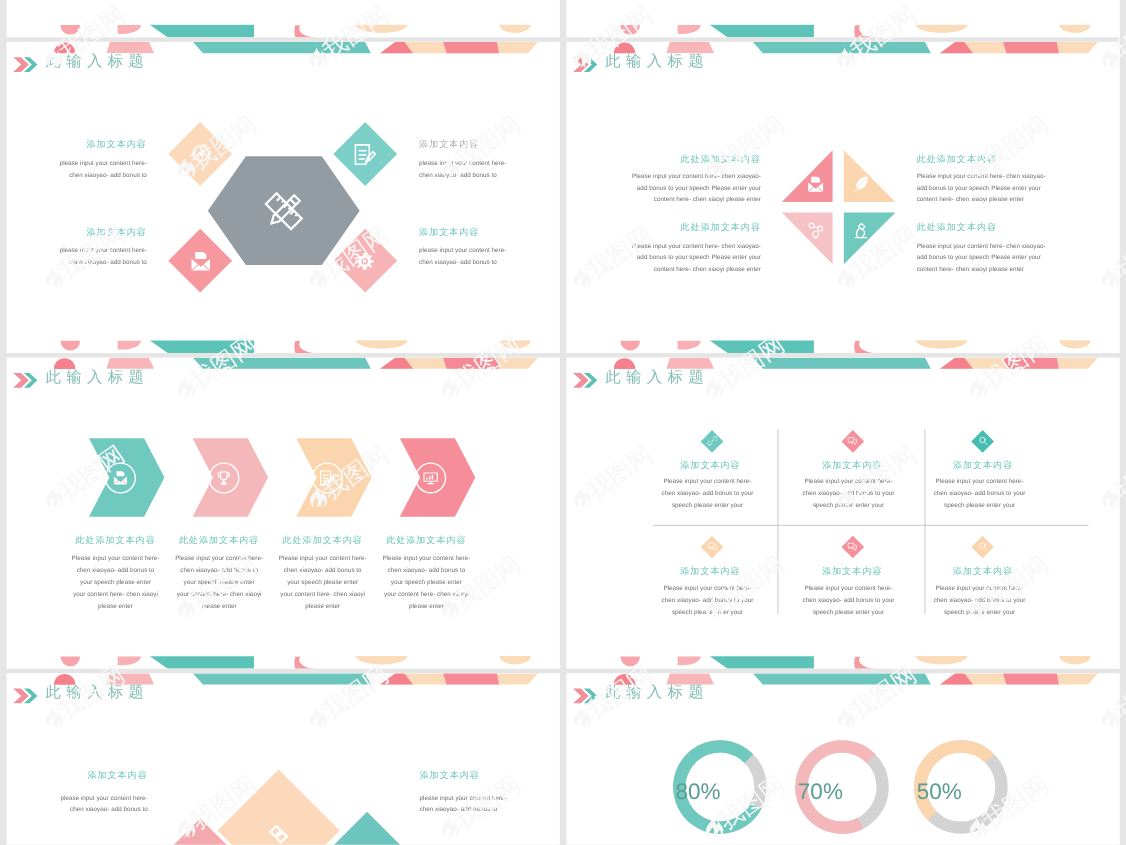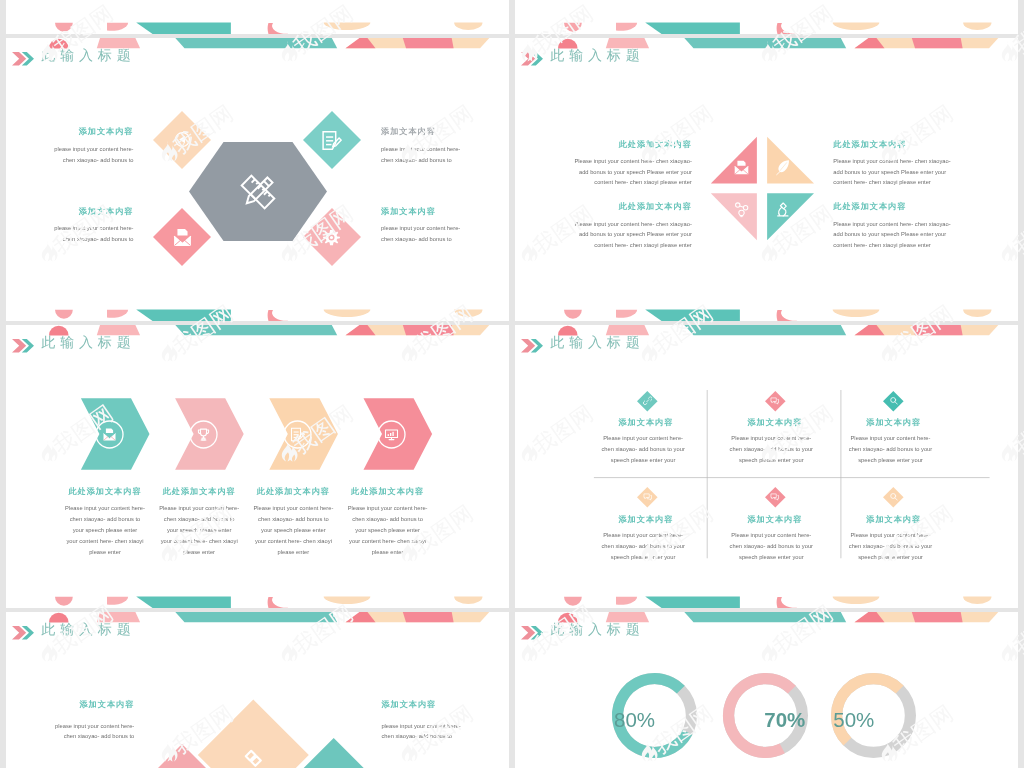--- a/index.html
+++ b/index.html
@@ -8,21 +8,21 @@
        font-family:"Liberation Sans",sans-serif;}
   .sheet{position:absolute;left:0;top:0;width:1024px;height:768px;overflow:hidden;}
   .slide{position:absolute;background:#fff;overflow:hidden;}
   .band{position:absolute;left:0;width:503px;height:11px;display:block;}
   .band.top{top:0;}
   .band.bot{bottom:0;height:12px;}
   .title-row{position:absolute;left:7px;top:14.3px;height:14px;}
   .chev{position:absolute;left:0;top:0;display:block;overflow:visible;}
   .ttl{position:absolute;left:28.3px;top:-4.3px;font-size:14px;letter-spacing:4.85px;
        color:#83bdb5;font-weight:500;white-space:nowrap;line-height:1;}
-  .head{position:absolute;font-size:8.2px;font-weight:bold;letter-spacing:.95px;
+  .head{position:absolute;font-size:8.2px;font-weight:normal;letter-spacing:.95px;
         white-space:nowrap;line-height:1;}
   .body{position:absolute;font-size:5.76px;color:#6e6e6e;line-height:10.5px;white-space:pre-line;}
   .bl3{line-height:11.1px;white-space:pre-line;}
   .pctlabel{position:absolute;font-size:20.5px;color:#5b9c95;line-height:23px;font-weight:300;}
   .tc{color:#68c4ba;}
   .gc{color:#a5aaae;}
   .shape{position:absolute;display:block;overflow:visible;}
   .icon{position:absolute;display:block;}
 </style>
 </head>
@@ -499,21 +499,21 @@
       </div>
 <svg class="shape" style="left:96.5px;top:61.0px;width:85.0px;height:85.0px" viewBox="0 0 85.0 85.0">
         <circle cx="42.5" cy="42.5" r="36.90" fill="none" stroke="#d3d3d3" stroke-width="11.20"></circle>
         <circle cx="42.5" cy="42.5" r="36.90" fill="none" stroke="#6fc9bf" stroke-width="11.20" stroke-dasharray="185.48 47.37" transform="rotate(27.00 42.5 42.5)"></circle>
       </svg>
       <div class="pctlabel" style="left:99.0px;top:95.5px;width:80px;">80%</div>
       <svg class="shape" style="left:207.8px;top:61.0px;width:85.0px;height:85.0px" viewBox="0 0 85.0 85.0">
         <circle cx="42.5" cy="42.5" r="36.90" fill="none" stroke="#d3d3d3" stroke-width="11.20"></circle>
         <circle cx="42.5" cy="42.5" r="36.90" fill="none" stroke="#f4b8bb" stroke-width="11.20" stroke-dasharray="162.29 70.55" transform="rotate(63.00 42.5 42.5)"></circle>
       </svg>
-      <div class="pctlabel" style="left:210.3px;top:95.5px;width:80px;text-align:right;font-weight:bold;">70%</div>
+      <div class="pctlabel" style="left:210.3px;top:95.5px;width:80px;text-align:left;">70%</div>
       <svg class="shape" style="left:315.8px;top:61.0px;width:85.0px;height:85.0px" viewBox="0 0 85.0 85.0">
         <circle cx="42.5" cy="42.5" r="36.90" fill="none" stroke="#d3d3d3" stroke-width="11.20"></circle>
         <circle cx="42.5" cy="42.5" r="36.90" fill="none" stroke="#fbd5ae" stroke-width="11.20" stroke-dasharray="115.92 116.92" transform="rotate(135.00 42.5 42.5)"></circle>
       </svg>
       <div class="pctlabel" style="left:318.3px;top:95.5px;width:80px;">50%</div>
 </div>
 <div class="slide" style="left:6px;top:-249px;width:503px;height:283px;">
 
 <svg class="band bot" viewBox="0 0 503 12" preserveAspectRatio="none">
         <path d="M49 0.8 A8.9 8.9 0 0 0 66.8 0.8 Z" fill="#f7a5ab"></path>

